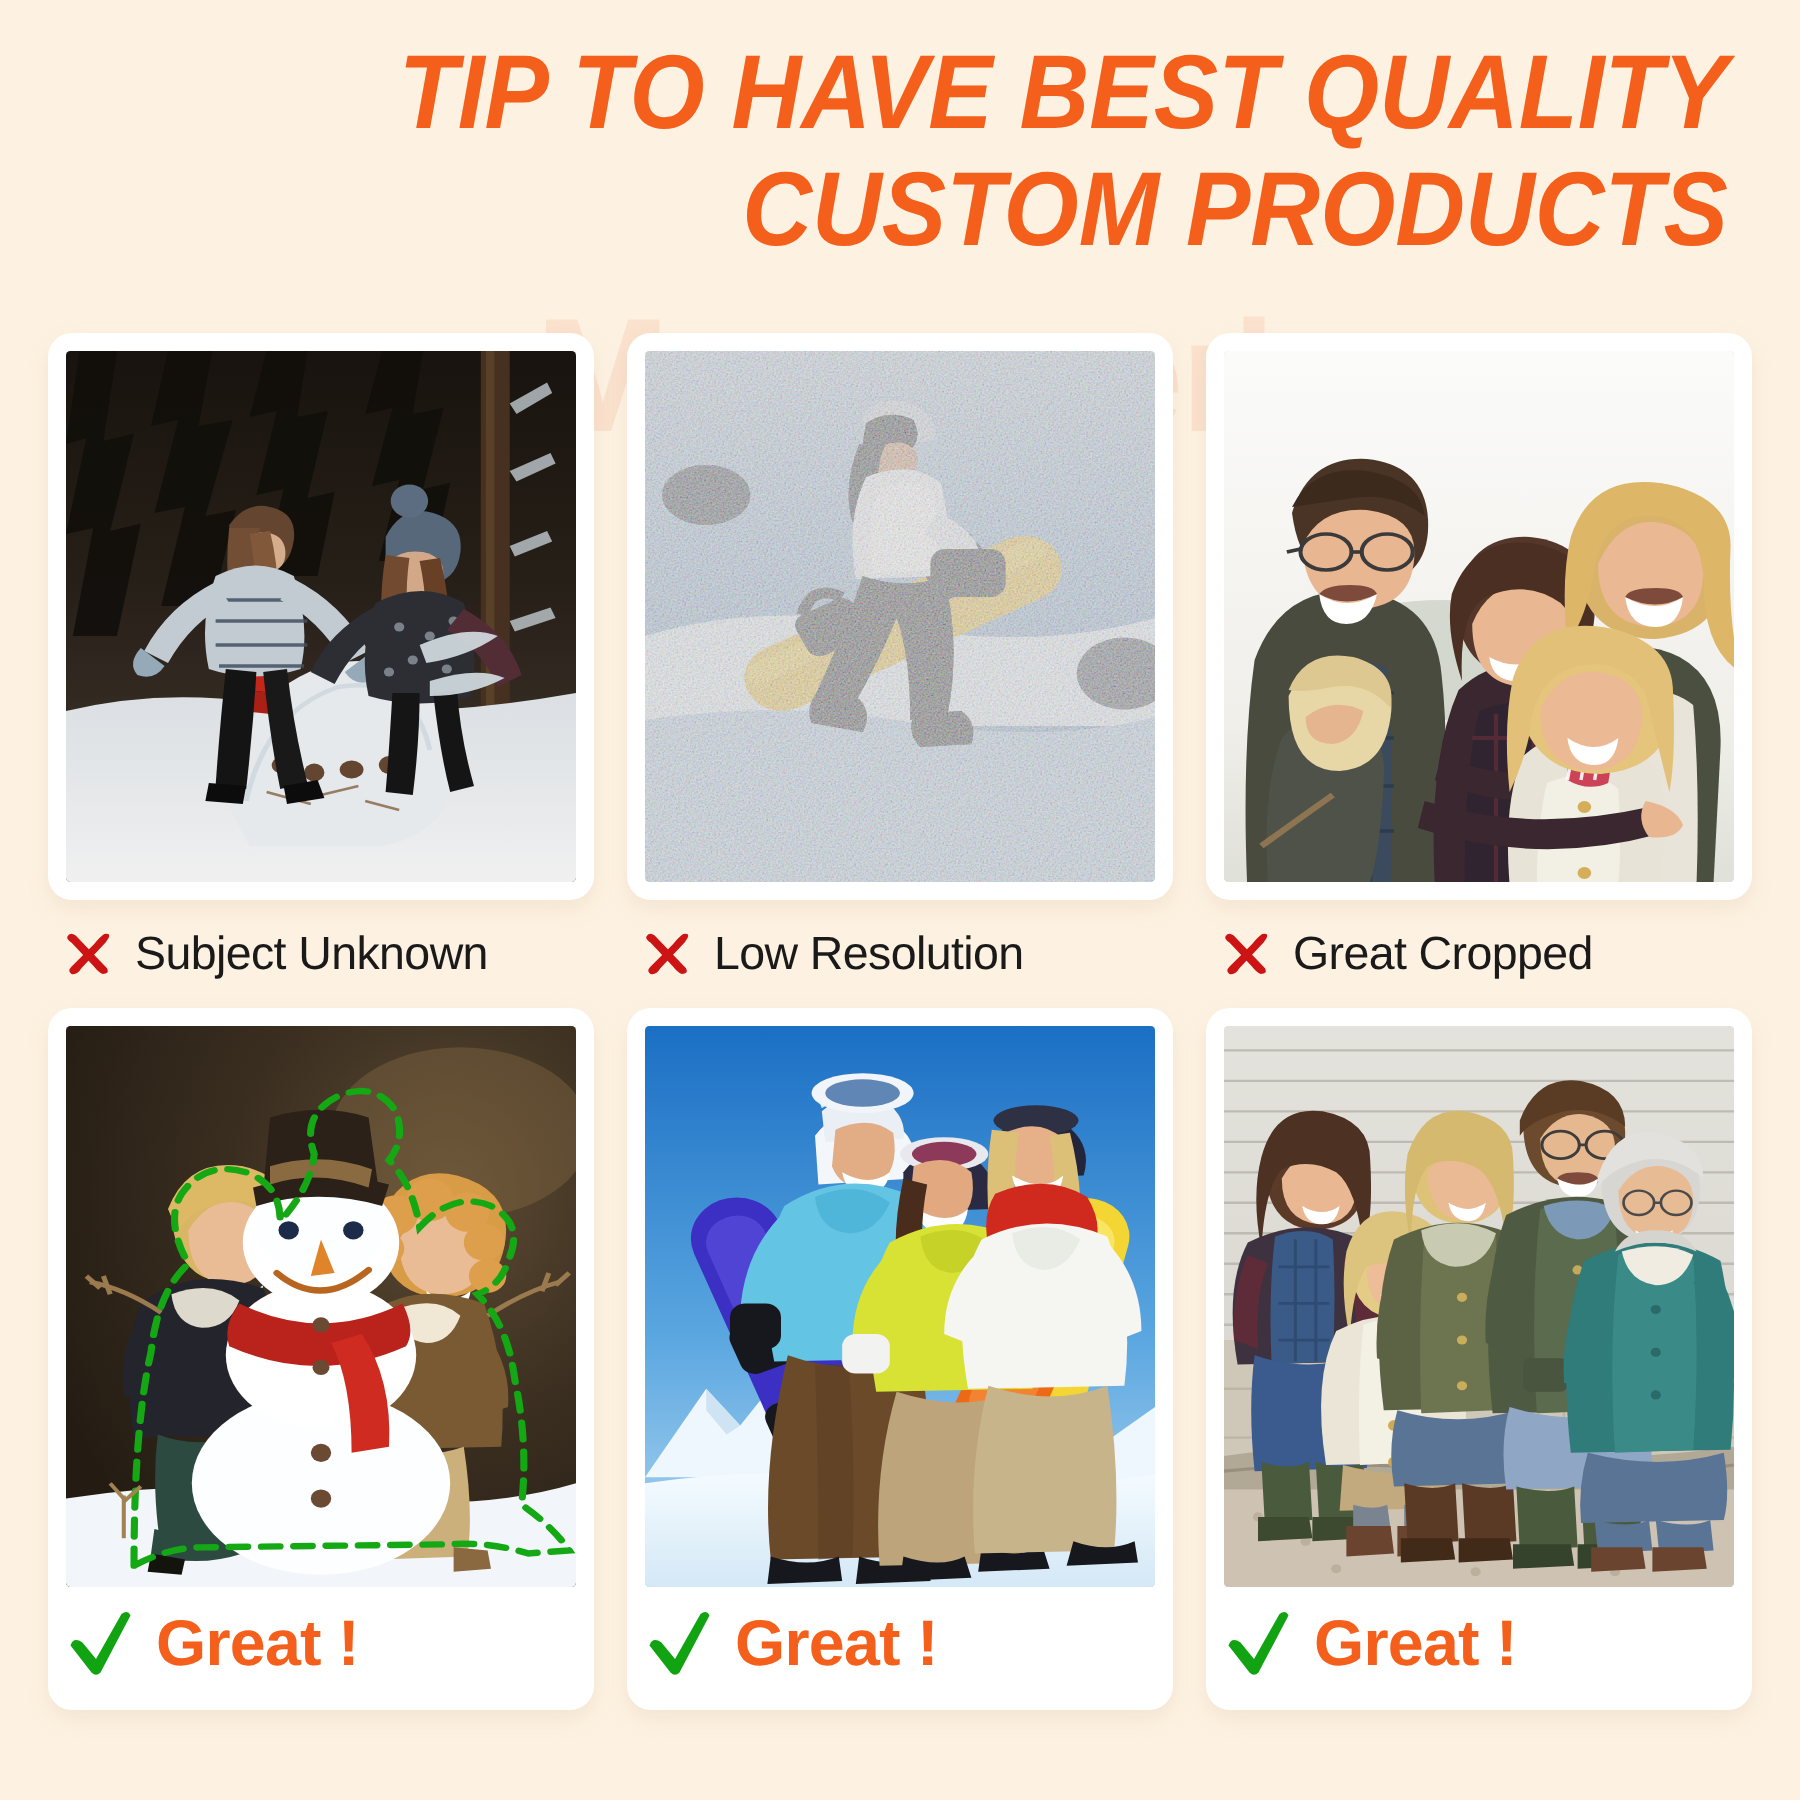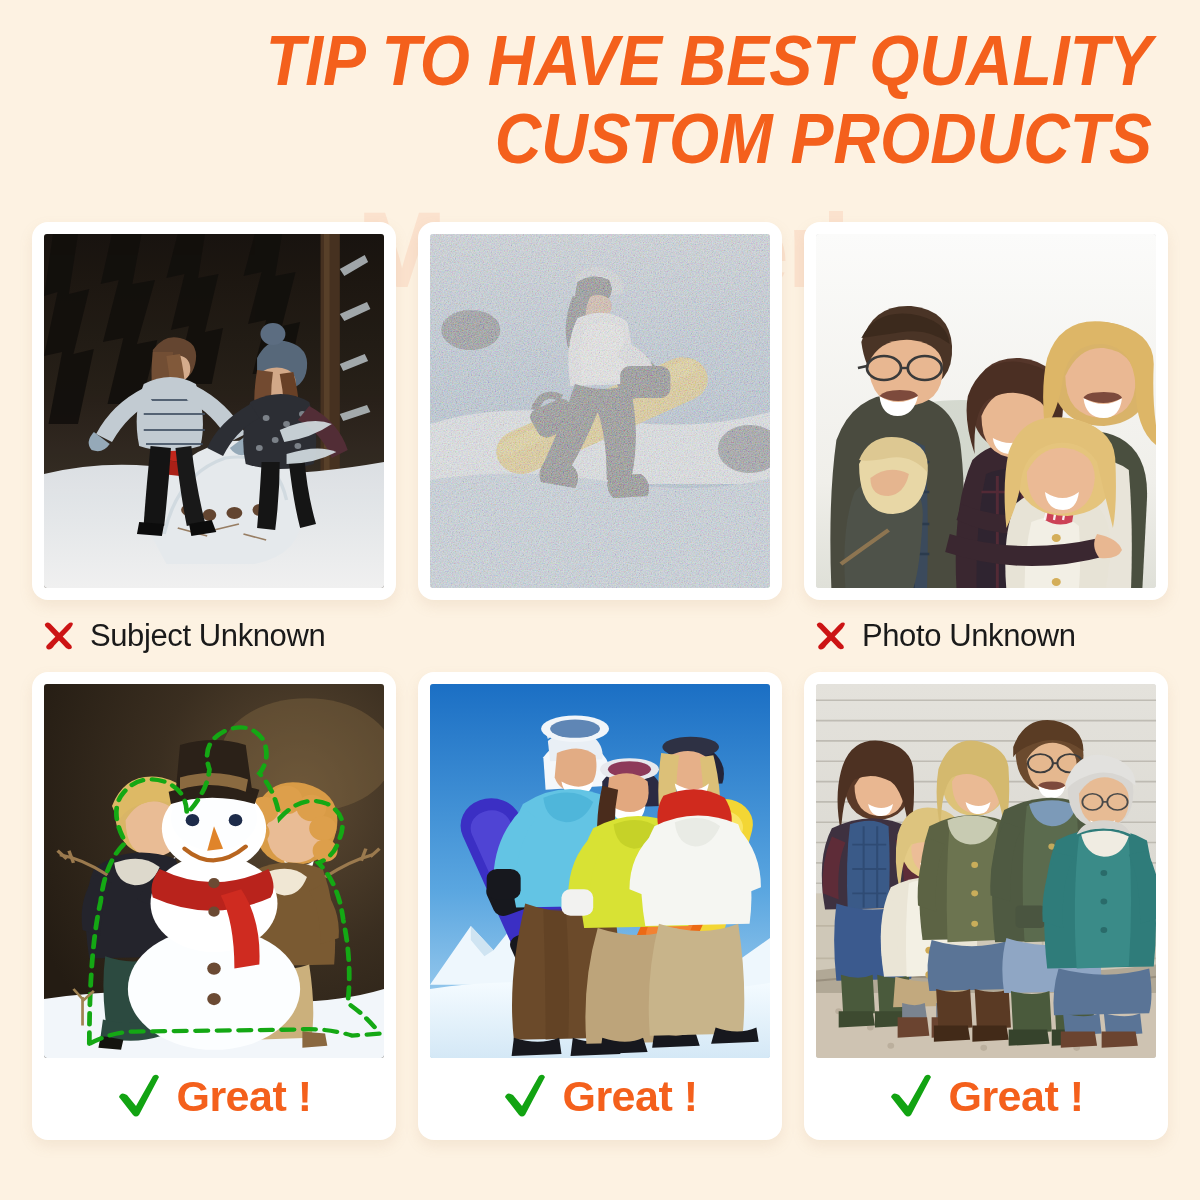--- a/index.html
+++ b/index.html
@@ -114,21 +114,21 @@
     color: #1A1A1A;
     letter-spacing: -0.4px;
     white-space: nowrap;
   }
   .x-icon { flex: 0 0 auto; width: 38px; height: 38px; }
 
   
   .good-label {
     display: flex;
     align-items: center;
-    justify-content: center;
+    justify-content: flex-start;
     gap: 14px;
     height: 76px;
     flex: 0 0 auto;
   }
   .good-label .txt {
     font-size: 43px;
     font-weight: 700;
     color: #F4601C;
     letter-spacing: -0.5px;
   }
@@ -309,20 +309,27 @@
               <path d="M172 108 q22 10 26 30 l-16 10 q-4 -18 -18 -26Z" fill="#f0f2f6"></path>
               <rect x="168" y="132" width="44" height="32" rx="9" fill="#14161d"></rect>
               <path d="M128 150 q26 10 48 0 q10 48 2 92 l-22 4 q0 -44 -8 -68 q-10 28 -26 60 l-22 -8 q18 -44 28 -80Z" fill="#181b22"></path>
               <path d="M102 226 q-8 12 -4 22 l30 6 q6 -12 -2 -22Z" fill="#0e1016"></path>
               <path d="M158 242 q-4 14 4 22 l30 -2 q4 -14 -6 -22Z" fill="#0e1016"></path>
             </g>
           </g>
         </svg>
       </div>
     </div>
+    <div class="bad-label">
+      <svg class="x-icon" viewBox="0 0 40 40">
+        <path d="M5 8 Q7 4 11 7 L33 30 Q35 34 30 34 Q27 33 24 29 L8 12 Q5 10 5 8Z" fill="#CC1414"></path>
+        <path d="M34 9 Q36 5 31 6 Q28 8 24 13 L8 29 Q5 32 8 34 Q12 35 15 30 L32 12Z" fill="#CC1414"></path>
+      </svg>
+      <span class="txt">Low Resolution</span>
+    </div>
   </div>
 
   <div>
     <div class="card bad">
       <div class="photo">
         <svg viewBox="0 0 300 354" preserveAspectRatio="none">
           <defs>
             <linearGradient id="g3bg" x1="0" y1="0" x2="0" y2="1">
               <stop offset="0" stop-color="#fbfbfa"></stop>
                 <stop offset="0.7" stop-color="#f0efea"></stop>
@@ -414,21 +421,21 @@
           <path d="M118 300 q62 22 132 4 l6 18 q-72 22 -142 -4Z" fill="#3a2730"></path>
           <path d="M248 300 q18 4 22 16 q-4 10 -20 8 q-8 -12 -2 -24Z" fill="#e8b791"></path>
         </svg>
       </div>
     </div>
     <div class="bad-label">
       <svg class="x-icon" viewBox="0 0 40 40">
         <path d="M5 8 Q7 4 11 7 L33 30 Q35 34 30 34 Q27 33 24 29 L8 12 Q5 10 5 8Z" fill="#CC1414"></path>
         <path d="M34 9 Q36 5 31 6 Q28 8 24 13 L8 29 Q5 32 8 34 Q12 35 15 30 L32 12Z" fill="#CC1414"></path>
       </svg>
-      <span class="txt">Photo Unknown</span>
+      <span class="txt">Great Cropped</span>
     </div>
   </div>
 </div>
 
 <div class="row2">
 
   <div class="card good">
     <div class="photo">
       <svg viewBox="0 0 300 368" preserveAspectRatio="none">
         <defs>

